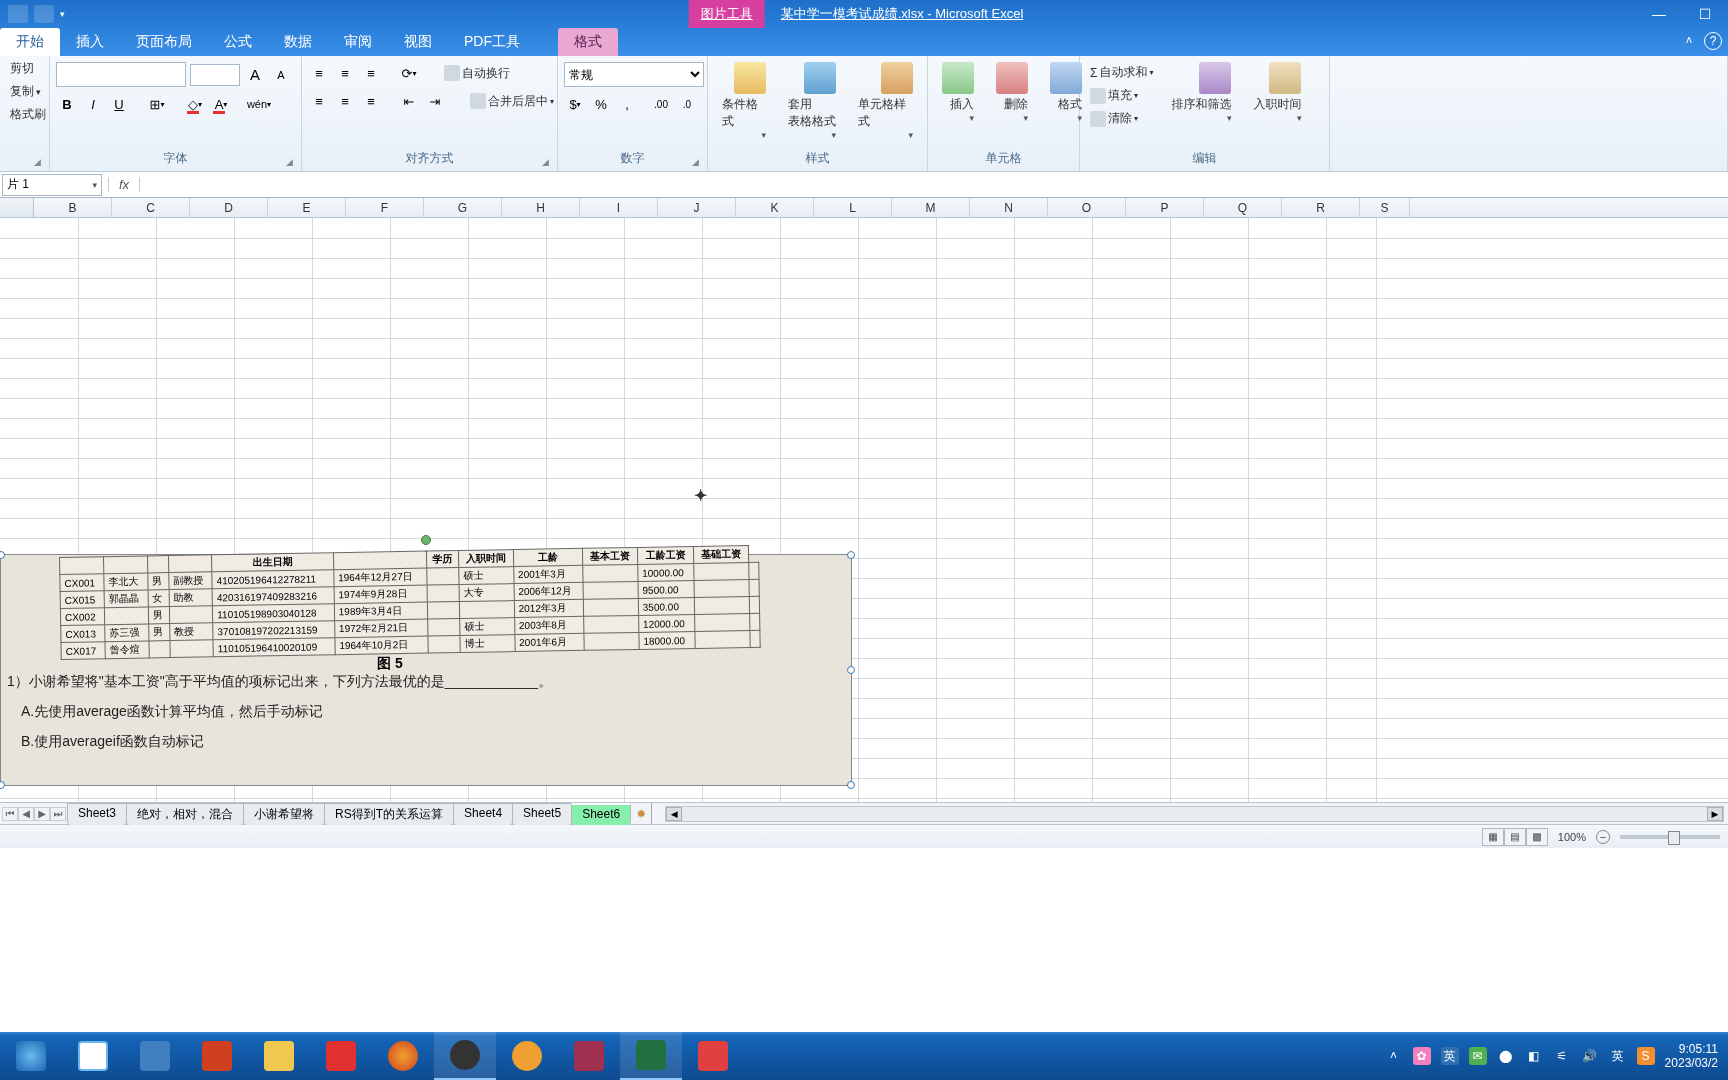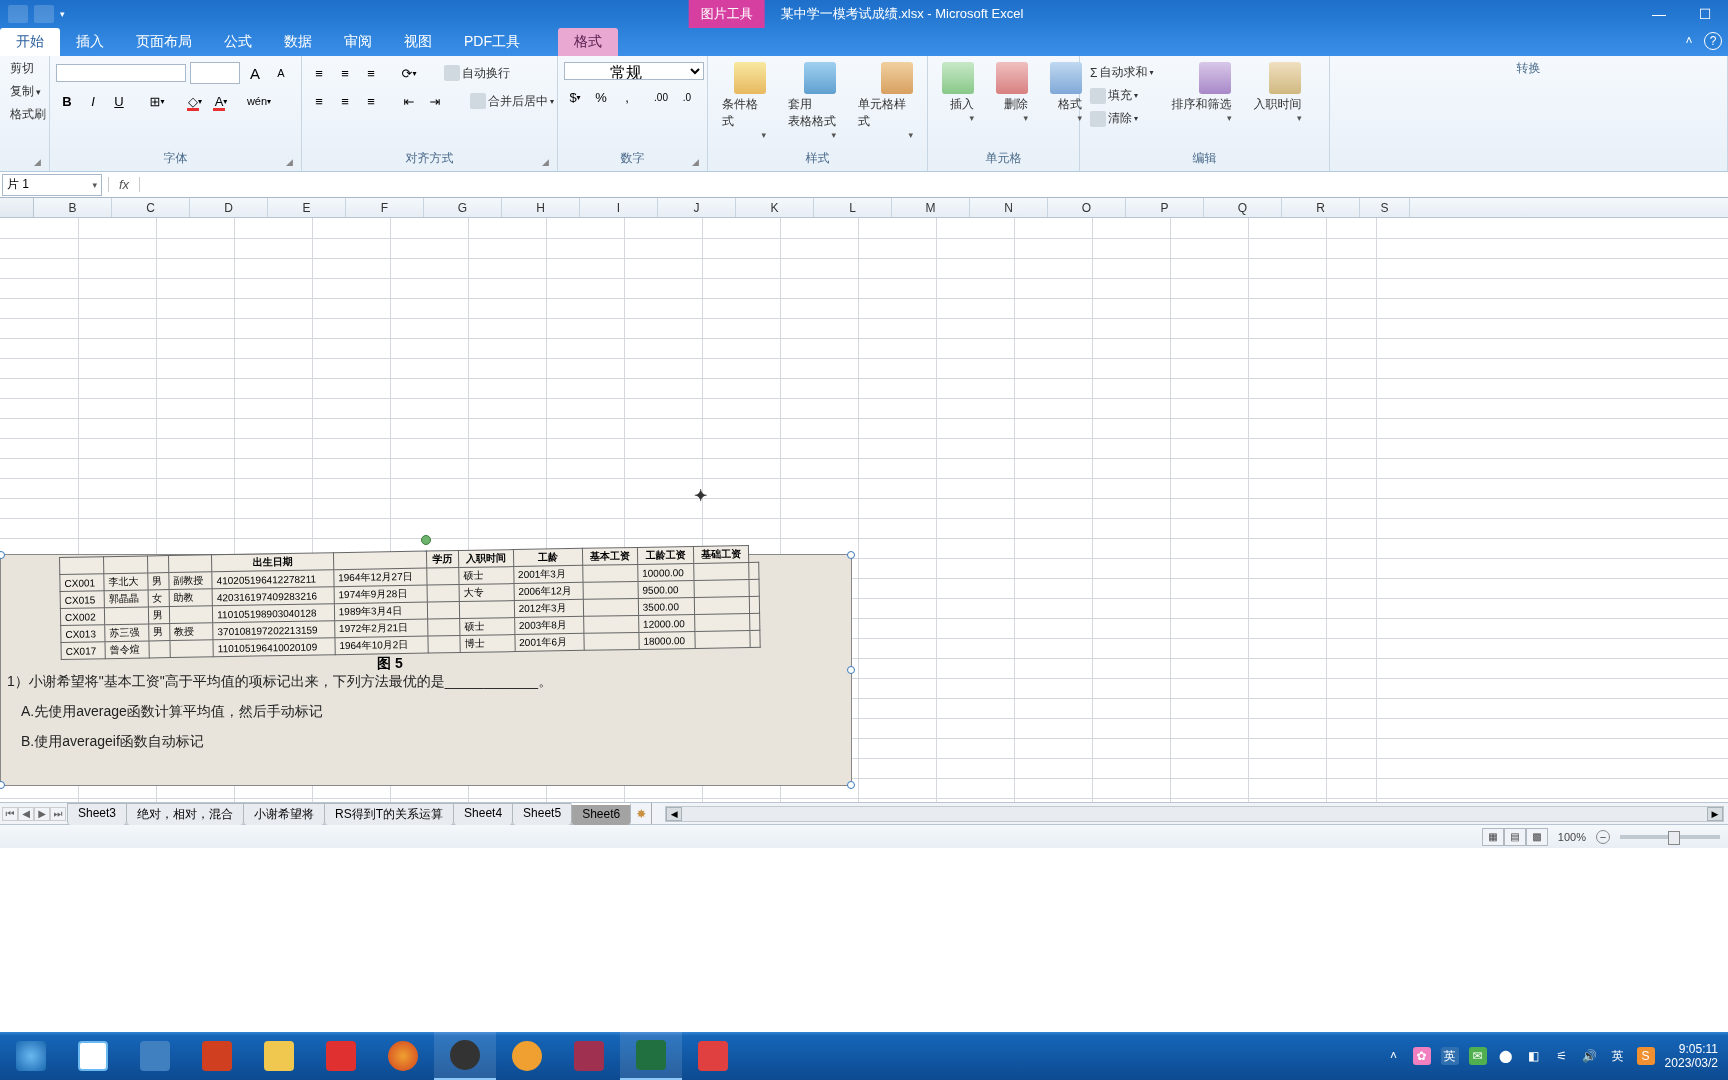--- a/index.html
+++ b/index.html
@@ -2,21 +2,21 @@
 <html><head>
 <meta charset="utf-8">
 <style>
 * { margin: 0; padding: 0; box-sizing: border-box; font-family: "Microsoft YaHei", SimSun, Arial, sans-serif; }
 body { width: 1728px; height: 1080px; overflow: hidden; background: #fff; position: relative; }
 
 
 .titlebar { height: 28px; background: linear-gradient(to bottom, #1e6fc9, #2a7fd8); display: flex; align-items: center; color: #fff; font-size: 13px; position: relative; }
 .qat { display: flex; align-items: center; gap: 6px; padding: 0 8px; }
 .qat-icon { width: 20px; height: 18px; background: rgba(255,255,255,0.18); border-radius: 2px; }
-.titlebar-center { position: absolute; left: 50%; transform: translateX(-50%); display: flex; align-items: center; gap: 0; }
+.titlebar-center { position: absolute; left: 50%; transform: translateX(-50%); display: flex; align-items: center; gap: 0; text-decoration: underline; }
 .context-tab { background: #d63fa0; color: #fff; padding: 6px 12px; font-size: 13px; height: 28px; display:flex; align-items:center;}
 .doc-title { padding: 0 16px; font-size: 13px; }
 .win-controls { margin-left: auto; display: flex; gap: 0; }
 .win-btn { width: 46px; height: 28px; display: flex; align-items: center; justify-content: center; color: #fff; font-size: 14px; }
 
 
 .ribbon-tabs { height: 28px; background: linear-gradient(to bottom, #2a7fd8, #3b8fe8); display: flex; align-items: flex-end; font-size: 14px; padding-left: 0; position:relative;}
 .rtab { padding: 4px 16px; color: #fff; cursor: pointer; height: 28px; display:flex; align-items:center;}
 .rtab.active { background: #fff; color: #2a5f9e; border-radius: 3px 3px 0 0; }
 .rtab.context { background: #e8a8d2; color: #5a2050; border-radius: 3px 3px 0 0; margin-left: 22px;}
@@ -29,21 +29,21 @@
 .rgroup-body { flex: 1; display: flex; align-items: flex-start; gap: 6px; }
 .rgroup-label { text-align: center; font-size: 12px; color: #4a6a8a; padding: 2px 0 4px; position:relative;}
 .rgroup-label .launcher{ position:absolute; right:2px; bottom:4px; font-size:9px; color:#888;}
 .vstack { display: flex; flex-direction: column; gap: 2px; }
 .hstack { display: flex; gap: 4px; align-items: center; }
 .rbtn-sm { padding: 2px 4px; font-size: 12px; color: #333; display: flex; align-items: center; gap: 2px; white-space:nowrap;}
 .rbtn-sm .ic{width:16px; height:16px; background:#d0d8e0; border-radius:2px; display:inline-block;}
 .rbtn-lg { display: flex; flex-direction: column; align-items: flex-end; justify-content: center; padding: 4px 8px; font-size: 12px; color: #333; }
 .rbtn-lg .ic { width: 32px; height: 32px; background: linear-gradient(#f8d060,#e8a030); border-radius: 3px; margin-bottom: 2px; }
 .rbtn-lg .arrow{font-size:9px; color:#555;}
-.font-combo { width: 130px; height: 18px; border: 1px solid #a8b8c8; background: #fff; font-size: 16px; padding-left: 41px; }
+.font-combo { width: 130px; height: 25px; border: 1px solid #a8b8c8; background: #fff; font-size: 12px; }
 .size-combo { width: 50px; height: 22px; border: 1px solid #a8b8c8; background: #fff; font-size: 12px; }
 .toolbtn { width: 22px; height: 22px; border: 1px solid transparent; display: flex; align-items: center; justify-content: center; font-size: 13px; }
 
 
 .formula-bar { height: 26px; border-bottom: 1px solid #a8b8c8; display: flex; align-items: center; background: #fff; }
 .name-box { width: 100px; height: 22px; border: 1px solid #a8b8c8; margin: 0 2px; padding: 0 4px; font-size: 12px; display:flex; align-items:center; justify-content:space-between;}
 .name-box .dd{font-size:9px; color:#555;}
 .fx-label { padding: 0 10px; font-style: italic; font-size: 13px; color: #555; border-left:1px solid #ccc; border-right:1px solid #ccc; margin:0 4px;}
 .formula-input { flex: 1; height: 22px; border: none; font-size: 12px; padding: 0 4px; }
 
@@ -67,21 +67,21 @@
 .img-caption { position: absolute; left: 376px; top: 100px; font-size: 14px; font-weight: bold; }
 .img-text { position: absolute; font-size: 14px; color: #222; }
 
 .cursor-cross { position: absolute; left: 694px; top: 268px; font-size: 16px; color: #333; font-weight:bold;}
 
 
 .sheet-bar { height: 22px; display: flex; align-items: center; background: #f0f4f8; border-top: 1px solid #b8c4d0; font-size: 12px; }
 .sheet-nav { display: flex; gap: 0; padding: 0 2px; }
 .sheet-nav span { width: 16px; text-align: center; color: #666; border:1px solid #ccc; font-size:10px;}
 .sheet-tab { padding: 2px 10px; border: 1px solid #b0b8c0; border-bottom:none; background: #e8ecf0; margin-left: -1px; border-radius: 0 0 4px 4px;}
-.sheet-tab.active { background: #a3a3a3; font-weight: normal; border-top:2px solid #fff;}
+.sheet-tab.active { background: #86efac; font-weight: normal; border-top:2px solid #fff;}
 .sheet-insert{ width:20px; display:flex; align-items:center; justify-content:center; color:#c89040;}
 .hscroll { flex: 1; height: 16px; background: #e8ecf0; margin: 0 4px; border: 1px solid #c0c8d0; position:relative;}
 .hscroll .sbtn{position:absolute; width:16px; height:14px; background:#d8dde2; border:1px solid #a8b0b8; font-size:9px; display:flex; align-items:center; justify-content:center;}
 
 
 .status-bar { height: 24px; background: linear-gradient(#f4f8fb,#e8eef4); border-top: 1px solid #b8c4d0; display: flex; align-items: center; justify-content: flex-end; padding: 0 8px; font-size: 11px; color: #444; gap: 10px; }
 .view-btns { display: flex; gap: 0; }
 .view-btn { width: 22px; height: 18px; border: 1px solid #b0b8c0; background: #f0f4f8; font-size:10px; display:flex; align-items:center; justify-content:center;}
 .zoom-slider { width: 100px; height: 4px; background: #c0c8d0; position: relative; }
 .zoom-slider::after { content: ''; position: absolute; left: 48px; top: -4px; width: 10px; height: 12px; background: #e8ecf0; border: 1px solid #888; }
@@ -304,21 +304,20 @@
       <div class="rbtn-lg">
           <div class="ic" style="background:linear-gradient(#f0e0c0,#d0b880);"></div>
           <span>入职时间</span>
           <span class="arrow">▾</span>
         </div>
     </div>
     <div class="rgroup-label">编辑</div>
   </div>
 
   <div class="rgroup" style="flex:1;">
-    <div class="rgroup-label">转换</div>
   </div>
 </div>
 
 <div class="formula-bar">
   <div class="name-box">
       <span>片 1</span>
       <span class="dd">▾</span>
     </div>
   <span class="fx-label">fx</span>
   <input class="formula-input" style="">

